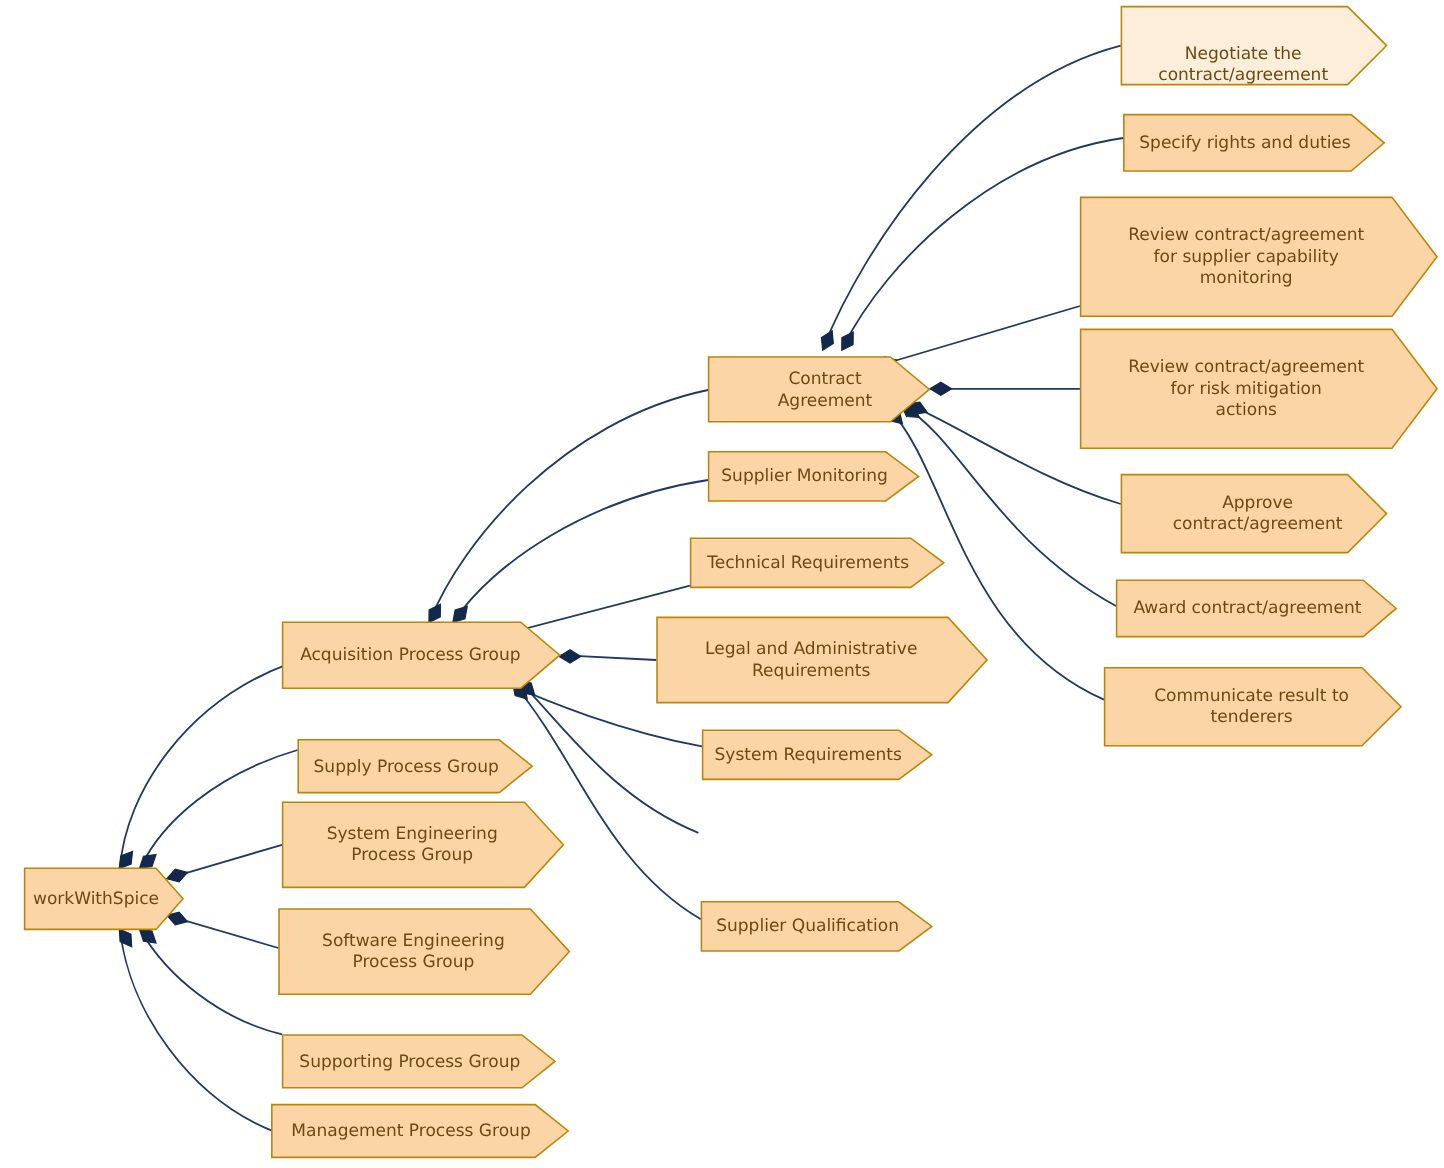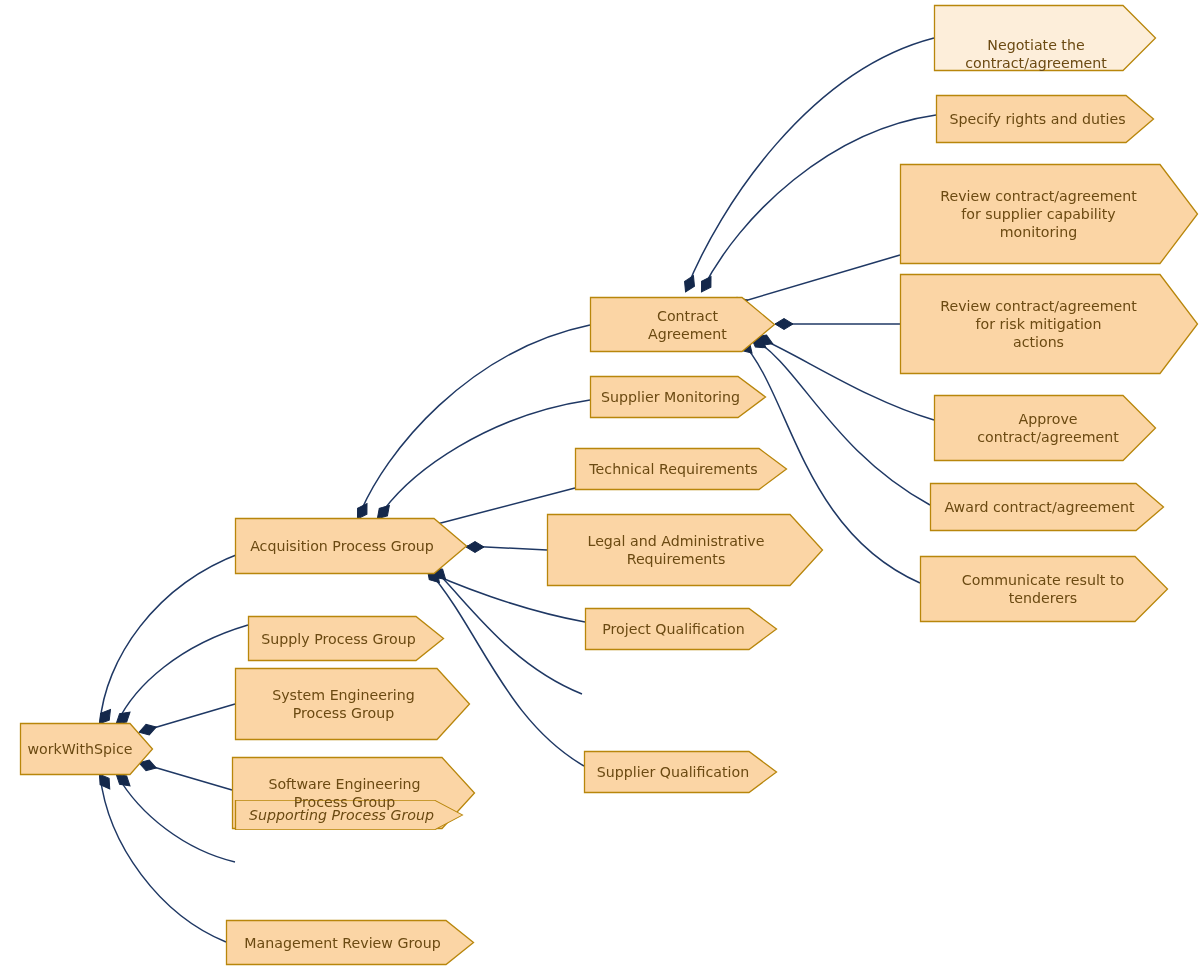--- a/index.html
+++ b/index.html
@@ -159,42 +159,42 @@
           <polygon points="0.5,0.5 168,0.5 195.5,22.5 168,44.5 0.5,44.5" fill="#fbd5a5" stroke="#b8860b" stroke-width="1.3"></polygon>
         </svg><span class="node-label" style="margin-right: 15px;">Supply Process Group</span></div>
       <div class="node" style="left: 235px; top: 668px; width: 235px; height: 72px;"><svg class="shape" viewBox="0 0 235 72" preserveAspectRatio="none">
           <polygon points="0.5,0.5 202,0.5 234.5,36 202,71.5 0.5,71.5" fill="#fbd5a5" stroke="#b8860b" stroke-width="1.3"></polygon>
         </svg><span class="node-label" style="margin-right: 18px;">System Engineering
 Process Group</span></div>
       <div class="node" style="left: 232px; top: 757px; width: 243px; height: 72px;"><svg class="shape" viewBox="0 0 243 72" preserveAspectRatio="none">
           <polygon points="0.5,0.5 210,0.5 242.5,36 210,71.5 0.5,71.5" fill="#fbd5a5" stroke="#b8860b" stroke-width="1.3"></polygon>
         </svg><span class="node-label" style="margin-right: 18px;">Software Engineering
 Process Group</span></div>
-      <div class="node" style="left: 235px; top: 800px; width: 228px; height: 30px; font-style: italic;"><svg class="shape" viewBox="0 0 228 45" preserveAspectRatio="none">
+      <div class="node" style="left: 235px; top: 862px; width: 228px; height: 45px;"><svg class="shape" viewBox="0 0 228 45" preserveAspectRatio="none">
           <polygon points="0.5,0.5 200,0.5 227.5,22.5 200,44.5 0.5,44.5" fill="#fbd5a5" stroke="#b8860b" stroke-width="1.3"></polygon>
         </svg><span class="node-label" style="margin-right: 15px;">Supporting Process Group</span></div>
       <div class="node" style="left: 226px; top: 920px; width: 248px; height: 45px;"><svg class="shape" viewBox="0 0 248 45" preserveAspectRatio="none">
           <polygon points="0.5,0.5 220,0.5 247.5,22.5 220,44.5 0.5,44.5" fill="#fbd5a5" stroke="#b8860b" stroke-width="1.3"></polygon>
-        </svg><span class="node-label" style="margin-right: 15px;">Management Review Group</span></div>
+        </svg><span class="node-label" style="margin-right: 15px;">Management Process Group</span></div>
       <div class="node" style="left: 590px; top: 297px; width: 185px; height: 55px;"><svg class="shape" viewBox="0 0 185 55" preserveAspectRatio="none">
           <polygon points="0.5,0.5 152,0.5 184.5,27.5 152,54.5 0.5,54.5" fill="#fbd5a5" stroke="#b8860b" stroke-width="1.3"></polygon>
         </svg><span class="node-label" style="margin-right: 18px; margin-left: 28px;">Contract Agreement</span></div>
       <div class="node" style="left: 590px; top: 376px; width: 176px; height: 42px;"><svg class="shape" viewBox="0 0 176 42" preserveAspectRatio="none">
           <polygon points="0.5,0.5 148,0.5 175.5,21 148,41.5 0.5,41.5" fill="#fbd5a5" stroke="#b8860b" stroke-width="1.3"></polygon>
         </svg><span class="node-label" style="margin-right: 15px;">Supplier Monitoring</span></div>
       <div class="node" style="left: 575px; top: 448px; width: 212px; height: 42px;"><svg class="shape" viewBox="0 0 212 42" preserveAspectRatio="none">
           <polygon points="0.5,0.5 184,0.5 211.5,21 184,41.5 0.5,41.5" fill="#fbd5a5" stroke="#b8860b" stroke-width="1.3"></polygon>
         </svg><span class="node-label" style="margin-right: 15px;">Technical Requirements</span></div>
       <div class="node" style="left: 547px; top: 514px; width: 276px; height: 72px;"><svg class="shape" viewBox="0 0 276 72" preserveAspectRatio="none">
           <polygon points="0.5,0.5 243,0.5 275.5,36 243,71.5 0.5,71.5" fill="#fbd5a5" stroke="#b8860b" stroke-width="1.3"></polygon>
         </svg><span class="node-label" style="margin-right: 18px;">Legal and Administrative
 Requirements</span></div>
       <div class="node" style="left: 585px; top: 608px; width: 192px; height: 42px;"><svg class="shape" viewBox="0 0 192 42" preserveAspectRatio="none">
           <polygon points="0.5,0.5 164,0.5 191.5,21 164,41.5 0.5,41.5" fill="#fbd5a5" stroke="#b8860b" stroke-width="1.3"></polygon>
-        </svg><span class="node-label" style="margin-right: 15px;">Project Qualification</span></div>
+        </svg><span class="node-label" style="margin-right: 15px;">System Requirements</span></div>
       <div class="node" style="left: 584px; top: 751px; width: 193px; height: 42px;"><svg class="shape" viewBox="0 0 193 42" preserveAspectRatio="none">
           <polygon points="0.5,0.5 165,0.5 192.5,21 165,41.5 0.5,41.5" fill="#fbd5a5" stroke="#b8860b" stroke-width="1.3"></polygon>
         </svg><span class="node-label" style="margin-right: 15px;">Supplier Qualification</span></div>
       <div class="node" style="left: 934px; top: 5px; width: 222px; height: 66px;"><svg class="shape" viewBox="0 0 222 66" preserveAspectRatio="none">
           <polygon points="0.5,0.5 189,0.5 221.5,33 189,65.5 0.5,65.5" fill="#fdeeda" stroke="#b8860b" stroke-width="1.3"></polygon>
         </svg><span class="node-label" style="margin-right: 18px; margin-top: 32px;">Negotiate the
 contract/agreement</span></div>
       <div class="node" style="left: 936px; top: 95px; width: 218px; height: 48px;"><svg class="shape" viewBox="0 0 218 48" preserveAspectRatio="none">
           <polygon points="0.5,0.5 190,0.5 217.5,24 190,47.5 0.5,47.5" fill="#fbd5a5" stroke="#b8860b" stroke-width="1.3"></polygon>
         </svg><span class="node-label" style="margin-right: 15px;">Specify rights and duties</span></div>

